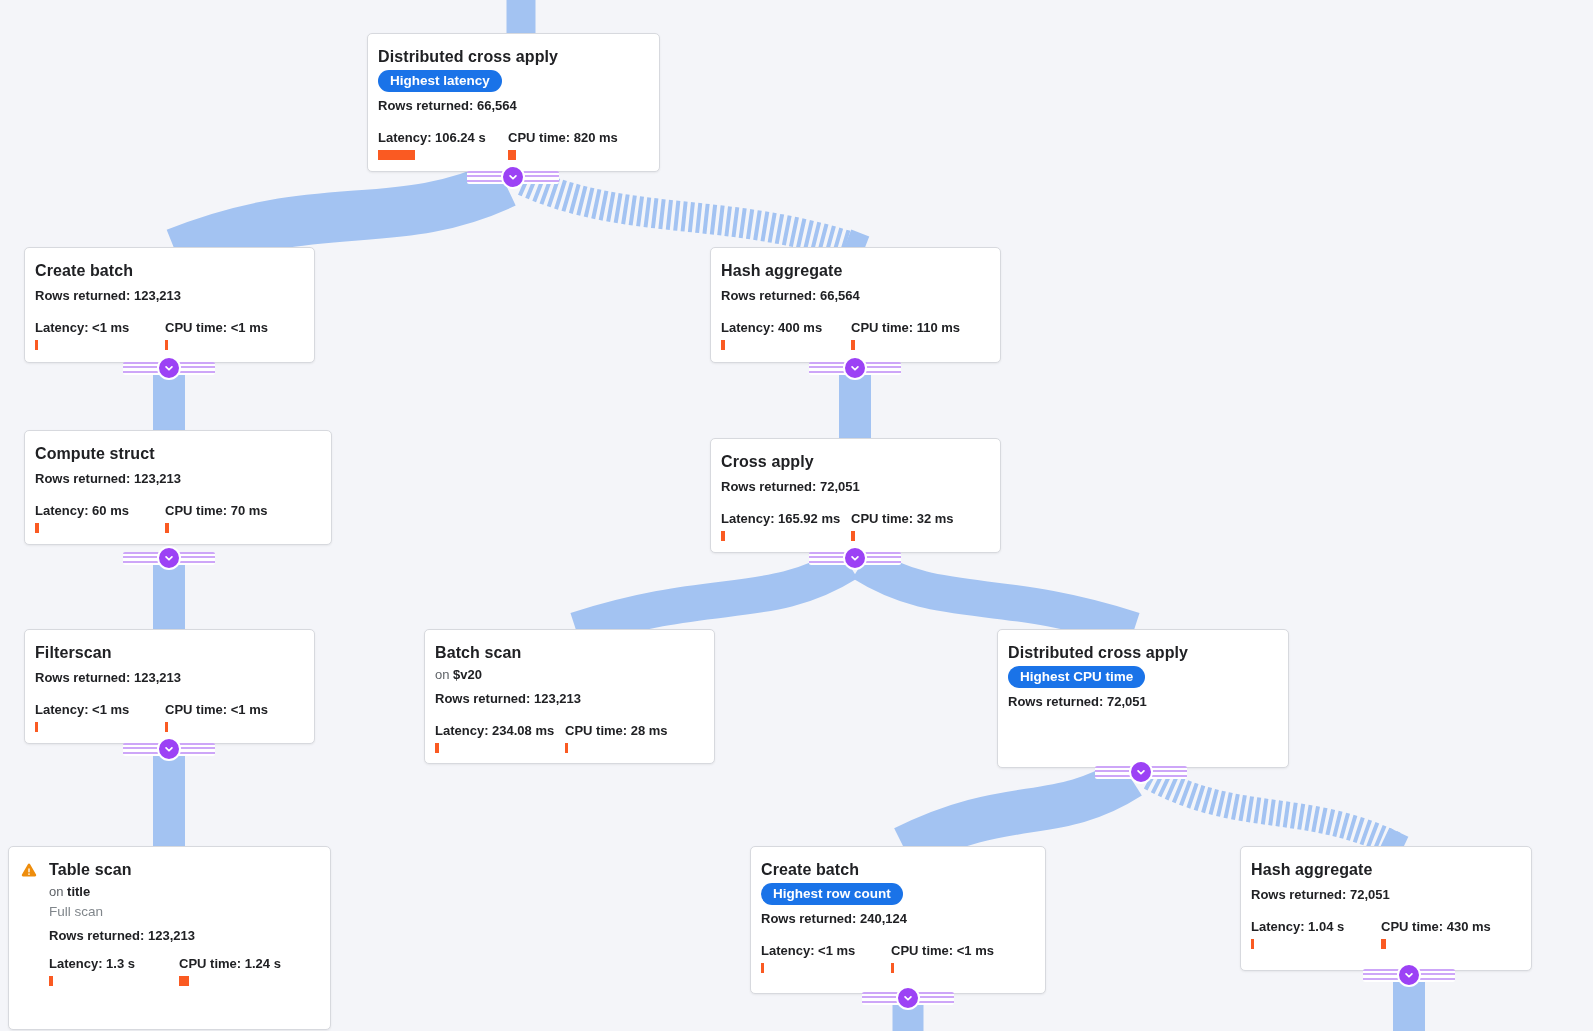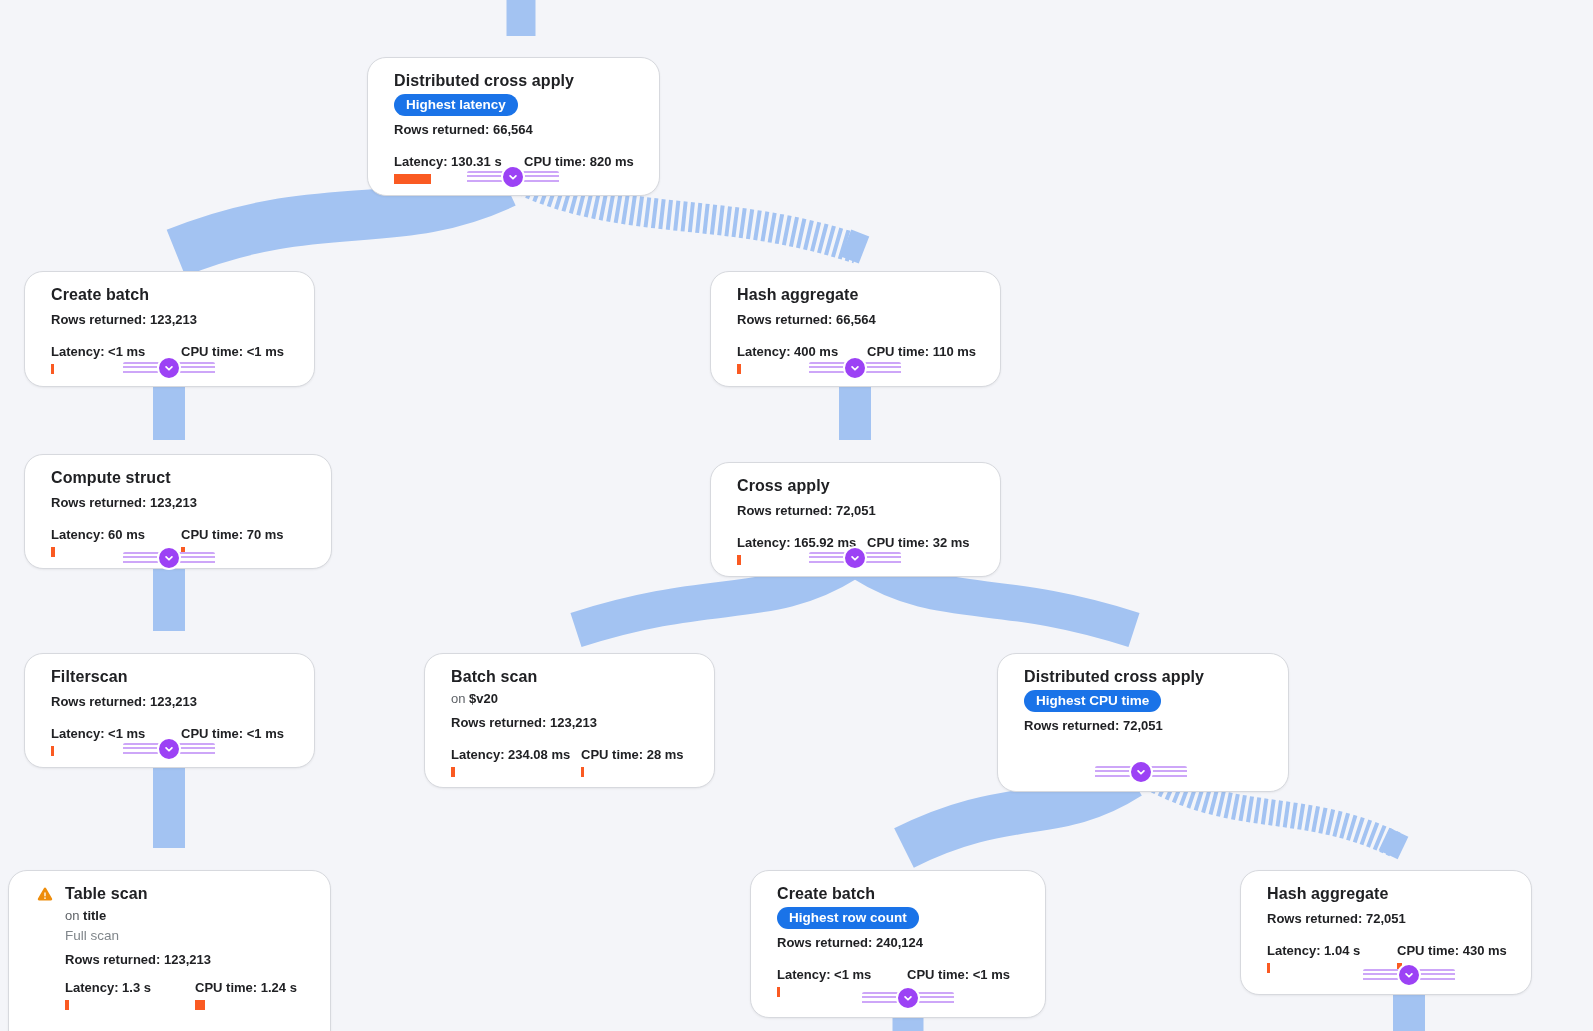--- a/index.html
+++ b/index.html
@@ -15,26 +15,25 @@
   }
   svg.edges{position:absolute;left:0;top:0;z-index:0;}
   .edge{stroke:#a3c3f2;fill:none;}
   .edge.striped{stroke-dasharray:4 3.4;}
 
   .card{
     position:absolute;
     z-index:2;
     background:#ffffff;
     border:1px solid #d7d9de;
-    border-radius:19px;
+    border-radius:5px;
     box-sizing:border-box;
-    padding:12px 26px;
+    padding:12px 10px;
     box-shadow:0 1px 2px rgba(60,64,67,0.08);
     cursor:pointer;
-    margin-top:24px;
   }
   .card-flex{display:flex;gap:10px;}
   .warn{flex:0 0 20px;padding-top:2px;}
   .title{
     font-size:16px;font-weight:700;color:#202124;
     line-height:21px;letter-spacing:0.1px;
   }
   .badge{
     display:inline-block;
     color:#ffffff;
@@ -92,21 +91,21 @@
     <path class="edge" d="M908,998 L908,1031" stroke-width="31"></path>
     <path class="edge" d="M1409,975 L1409,1031" stroke-width="32"></path>
   </svg>
 
   <div class="card" style="left:367px;top:33px;width:293px;height:139px">
     <div class="title">Distributed cross apply</div>
     <span class="badge" style="background:#1a73e8">Highest latency</span>
     <div class="rows" style="margin-top:0">Rows returned: 66,564</div>
     <div class="metrics">
       <div class="metric">
-          <div class="mlabel">Latency: 130.31 s</div>
+          <div class="mlabel">Latency: 106.24 s</div>
           <div class="bar" style="width: 37px;"></div>
         </div>
       <div class="metric">
           <div class="mlabel">CPU time: 820 ms</div>
           <div class="bar" style="width: 8px;"></div>
         </div>
     </div>
   </div>
 
   <div class="card" style="left:24px;top:247px;width:291px;height:116px">

